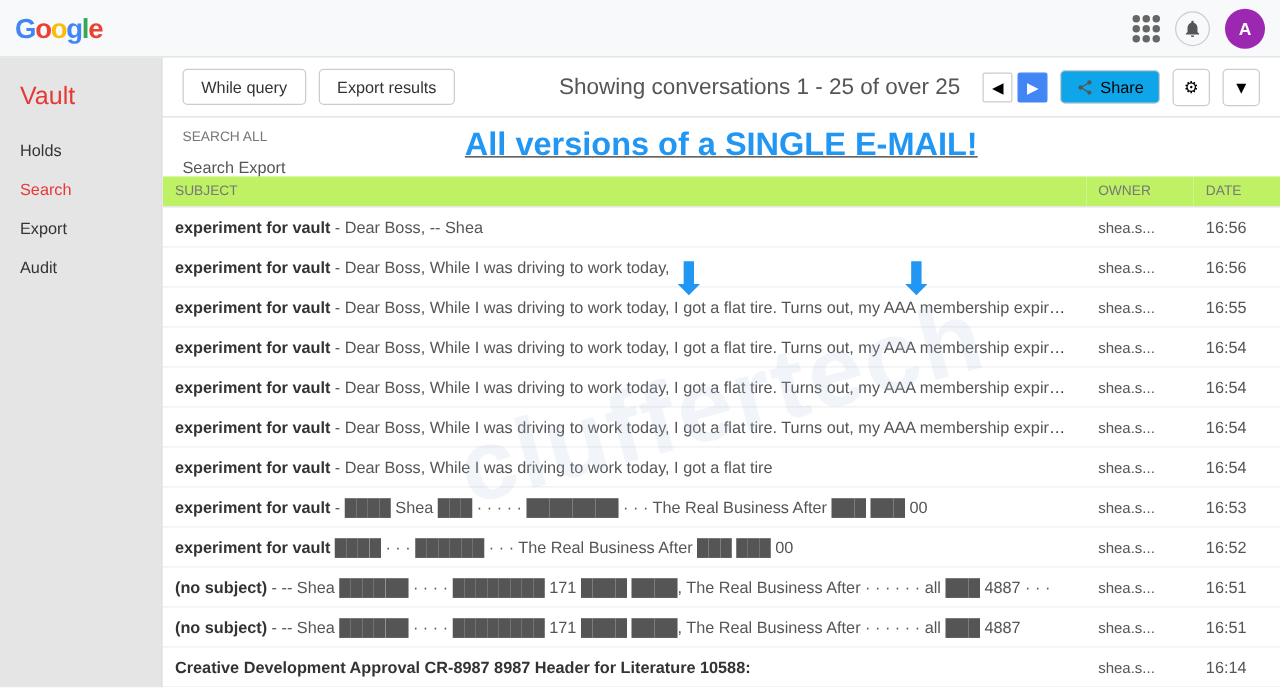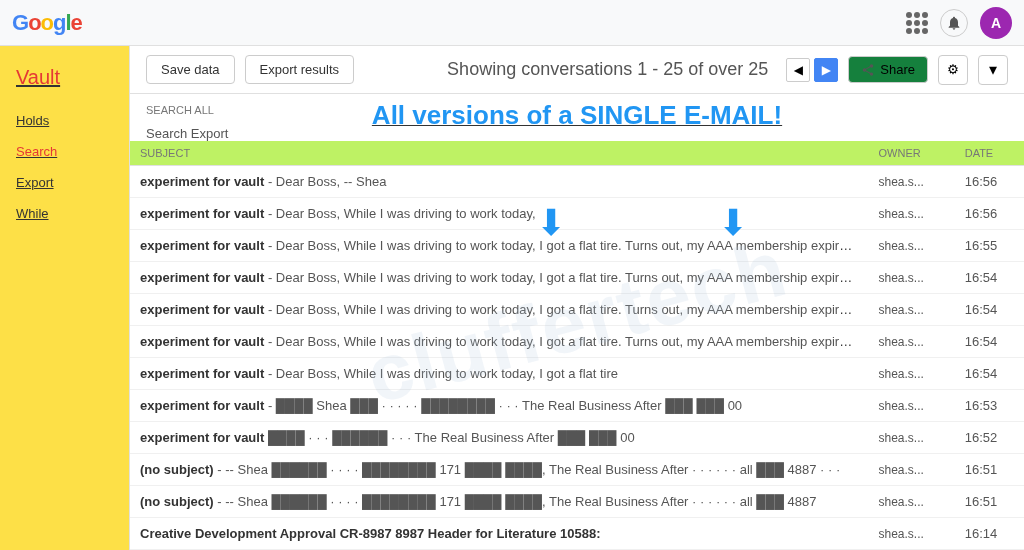--- a/index.html
+++ b/index.html
@@ -33,21 +33,21 @@
     .account-circle {
       width: 32px; height: 32px; border-radius: 50%; background: #9C27B0;
       display: flex; align-items: center; justify-content: center; color: #fff; font-size: 14px; font-weight: bold;
     }
 
     
     .main-layout { display: flex; height: calc(550px - 46px); }
 
     
     .sidebar {
-      width: 130px; border-right: 1px solid #e0e0e0; padding-top: 10px; background: #fde047; flex-shrink: 0; text-decoration: underline;
+      width: 130px; border-right: 1px solid #e0e0e0; padding-top: 10px; background: #e5e5e5; flex-shrink: 0;
     }
     .vault-title {
       color: #e53935; font-size: 20px; font-weight: 500; padding: 10px 16px 16px;
     }
     .sidebar-item {
       padding: 8px 16px; cursor: pointer; color: #333; font-size: 13px;
     }
     .sidebar-item.active { color: #e53935; }
 
     
@@ -63,21 +63,21 @@
       cursor: pointer; font-size: 13px; color: #333;
     }
     .pagination-info { margin-left: auto; font-size: 18px; color: #555; }
     .pagination-btns { display: flex; gap: 4px; margin-left: 8px; }
     .pag-btn {
       width: 24px; height: 24px; border: 1px solid #ccc; background: #fff;
       cursor: pointer; display: flex; align-items: center; justify-content: center; font-size: 12px; border-radius: 2px;
     }
     .pag-btn.active { background: #4285F4; color: #fff; border-color: #4285F4; }
     .share-btn {
-      border: 1px solid #ccc; background: #15803d; padding: 5px 12px; border-radius: 4px;
+      border: 1px solid #ccc; background: #0ea5e9; padding: 5px 12px; border-radius: 4px;
       cursor: pointer; font-size: 13px; display: flex; align-items: center; gap: 5px;
     }
     .gear-btn {
       width: 30px; height: 30px; border: 1px solid #ccc; background: #fff;
       cursor: pointer; display: flex; align-items: center; justify-content: center; border-radius: 4px;
     }
 
     
     .search-section { padding: 10px 16px 0; }
     .search-all-label { font-size: 11px; color: #777; text-transform: uppercase; margin-bottom: 4px; }
@@ -144,27 +144,27 @@
     </div>
   </div>
 
   <div class="main-layout">
 
     <div class="sidebar">
       <div class="vault-title">Vault</div>
       <div class="sidebar-item">Holds</div>
       <div class="sidebar-item active">Search</div>
       <div class="sidebar-item">Export</div>
-      <div class="sidebar-item">While</div>
+      <div class="sidebar-item">Audit</div>
     </div>
 
     <div class="content">
 
       <div class="toolbar">
-        <button class="btn-outline">Save data</button>
+        <button class="btn-outline">While query</button>
         <button class="btn-outline">Export results</button>
         <span class="pagination-info">Showing conversations 1 - 25 of over 25</span>
         <div class="pagination-btns">
           <button class="pag-btn">◀</button>
           <button class="pag-btn active">▶</button>
         </div>
         <button class="share-btn">
           <svg viewBox="0 0 24 24" width="14" height="14" fill="#555">
               <path d="M18 16.08c-.76 0-1.44.3-1.96.77L8.91 12.7c.05-.23.09-.46.09-.7s-.04-.47-.09-.7l7.05-4.11c.54.5 1.25.81 2.04.81 1.66 0 3-1.34 3-3s-1.34-3-3-3-3 1.34-3 3c0 .24.04.47.09.7L8.04 9.81C7.5 9.31 6.79 9 6 9c-1.66 0-3 1.34-3 3s1.34 3 3 3c.79 0 1.5-.31 2.04-.81l7.12 4.16c-.05.21-.08.43-.08.65 0 1.61 1.31 2.92 2.92 2.92 1.61 0 2.92-1.31 2.92-2.92s-1.31-2.92-2.92-2.92z"></path>
             </svg>

